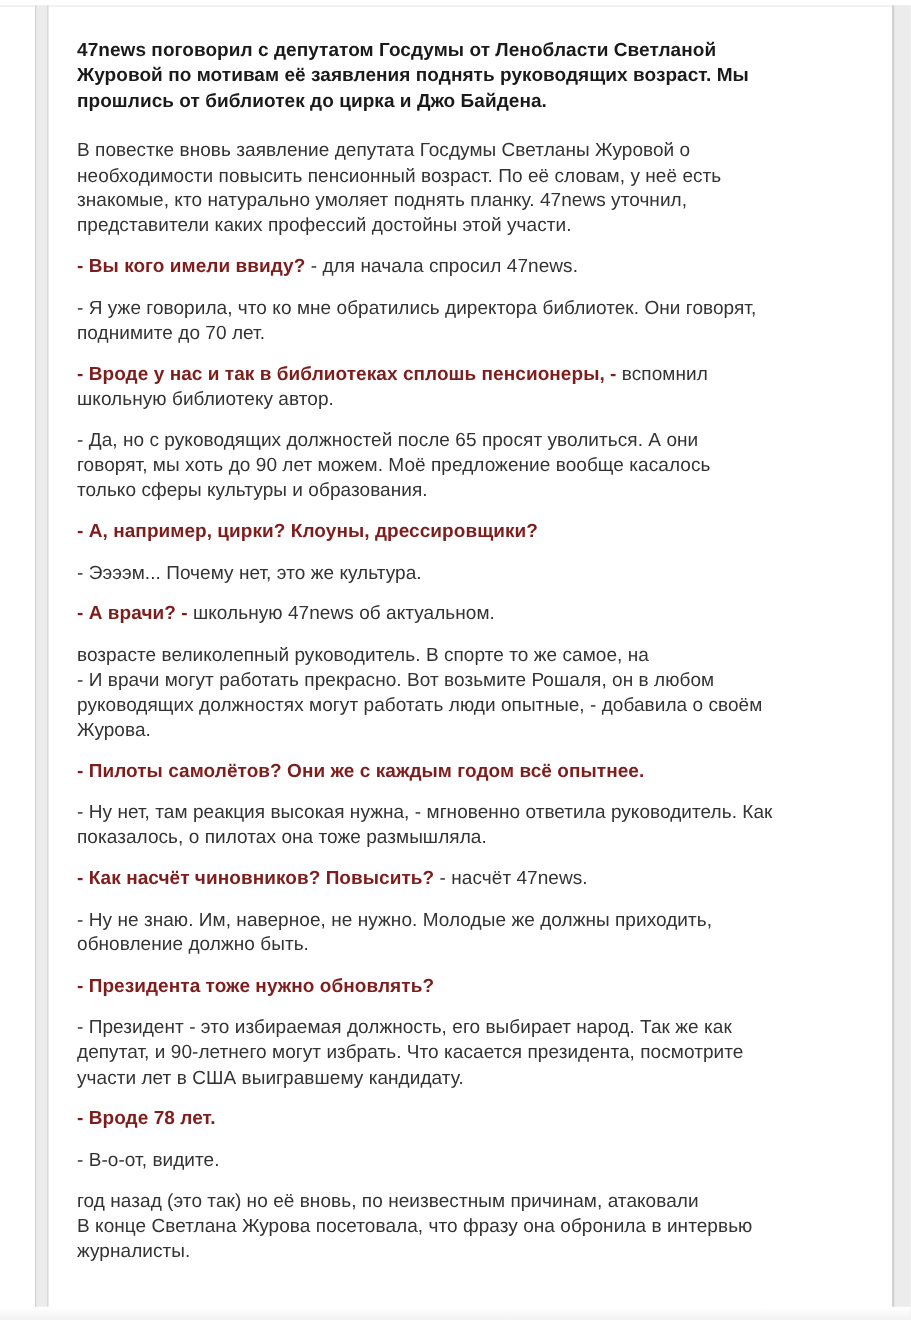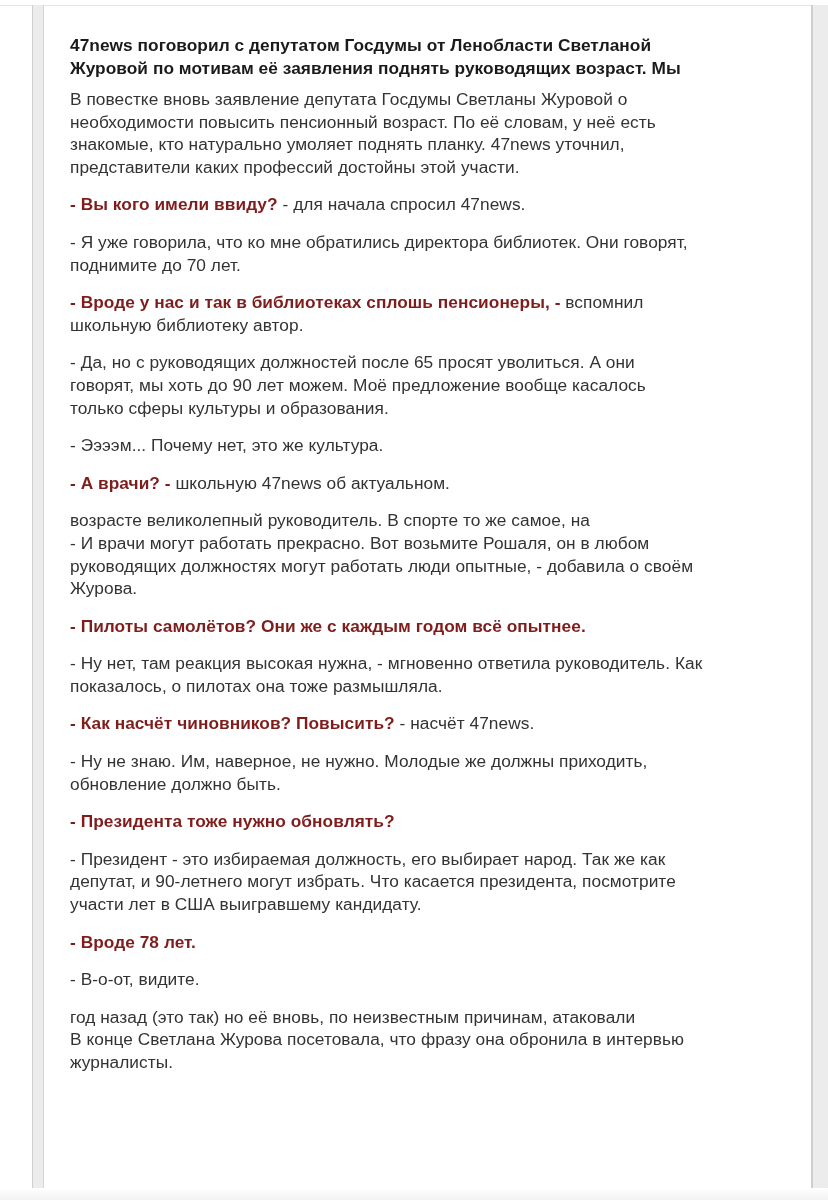--- a/index.html
+++ b/index.html
@@ -27,35 +27,36 @@
   .bottom-fade {
     position: absolute; left: 0; top: 1188px; width: 828px; height: 12px;
     background: linear-gradient(#ffffff, #f2f2f2);
   }
   .article {
     position: absolute; left: 70px; top: 34px; width: 730px;
     color: #333333;
   }
   .para { margin: 0 0 15px 0; font-size: 17.3px; line-height: 22.6px; letter-spacing: 0.05px; }
   .para .line { display: block; white-space: nowrap; }
-  .lead { font-weight: bold; color: #1a1a1a; line-height: 23px; margin-bottom: 8px; }
+  .lead { font-weight: bold; color: #1a1a1a; line-height: 23px; margin-bottom: 22px; }
   b { color: #7f1d1d; font-weight: bold; }
 </style>
 </head>
 <body>
 
 <div class="top-line"></div>
 <div class="left-strip"></div>
 <div class="right-strip"></div>
 
 <div class="article">
 
   <p class="para lead">
     <span class="line">47news поговорил с депутатом Госдумы от Ленобласти Светланой</span>
     <span class="line">Журовой по мотивам её заявления поднять руководящих возраст. Мы</span>
+    <span class="line">прошлись от библиотек до цирка и Джо Байдена.</span>
   </p>
 
   <p class="para">
     <span class="line">В повестке вновь заявление депутата Госдумы Светланы Журовой о</span>
     <span class="line">необходимости повысить пенсионный возраст. По её словам, у неё есть</span>
     <span class="line">знакомые, кто натурально умоляет поднять планку. 47news уточнил,</span>
     <span class="line">представители каких профессий достойны этой участи.</span>
   </p>
 
   <p class="para">
@@ -71,20 +72,23 @@
     <span class="line"><b>- Вроде у нас и так в библиотеках сплошь пенсионеры, -</b><span> вспомнил</span></span>
     <span class="line">школьную библиотеку автор.</span>
   </p>
 
   <p class="para">
     <span class="line">- Да, но с руководящих должностей после 65 просят уволиться. А они</span>
     <span class="line">говорят, мы хоть до 90 лет можем. Моё предложение вообще касалось</span>
     <span class="line">только сферы культуры и образования.</span>
   </p>
 
+  <p class="para">
+    <span class="line"><b>- А, например, цирки? Клоуны, дрессировщики?</b></span>
+  </p>
 
   <p class="para">
     <span class="line">- Ээээм... Почему нет, это же культура.</span>
   </p>
 
   <p class="para">
     <span class="line"><b>- А врачи? -</b><span> школьную 47news об актуальном.</span></span>
   </p>
 
   <p class="para">

